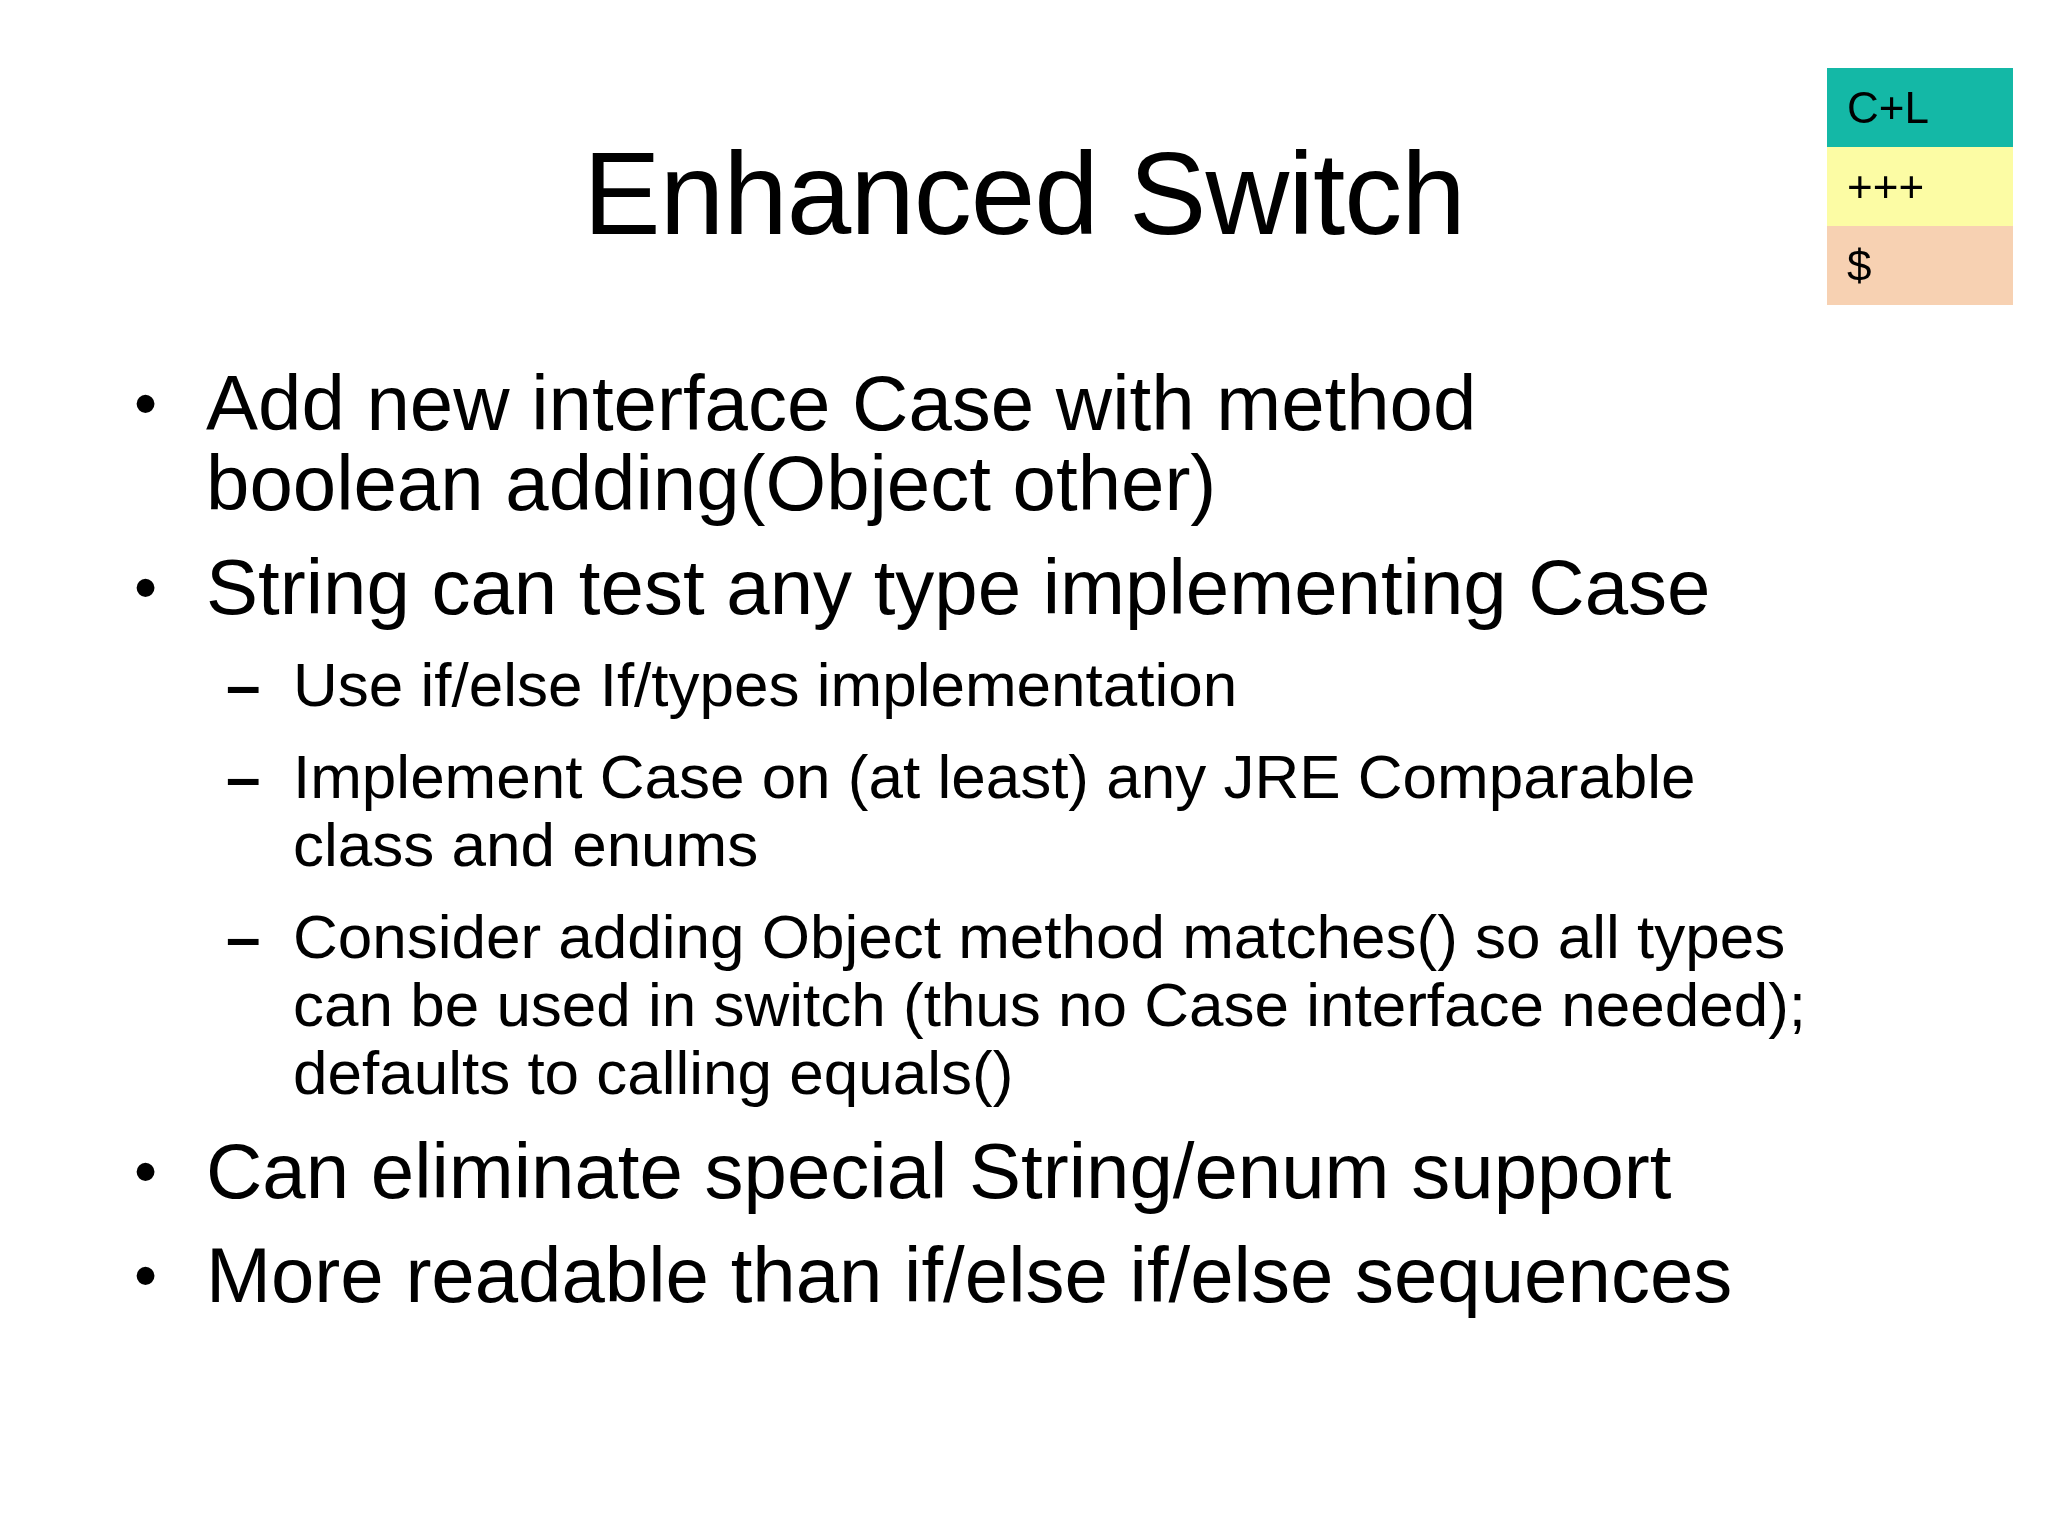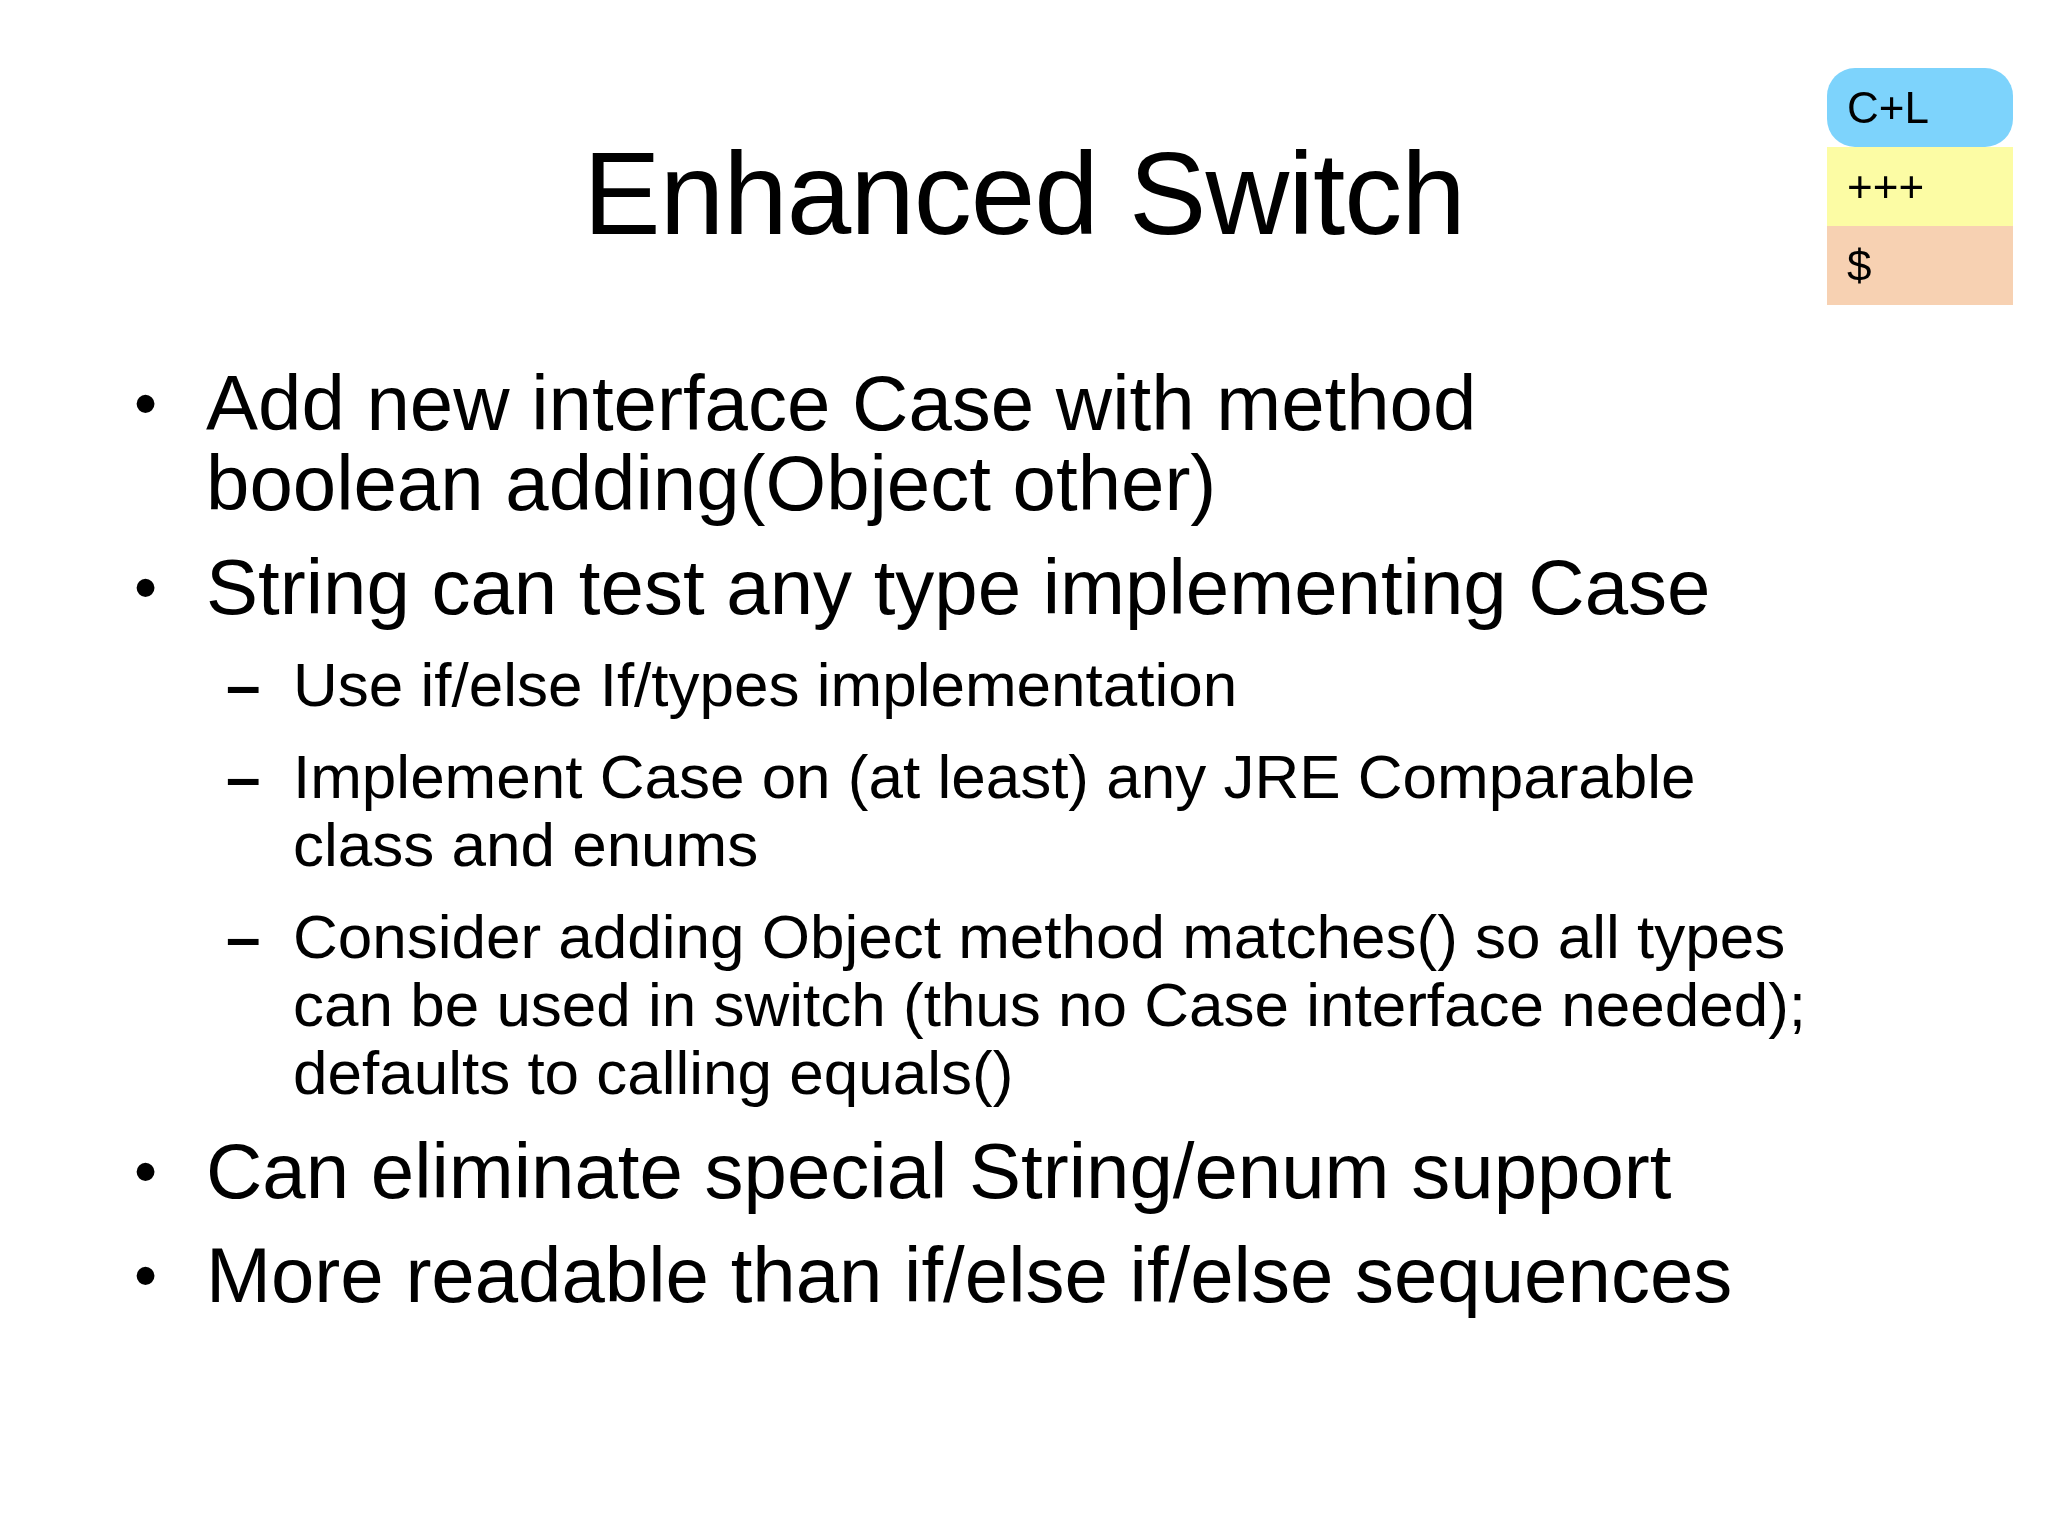--- a/index.html
+++ b/index.html
@@ -95,21 +95,21 @@
   .line {
     white-space: nowrap;
   }
 </style>
 </head>
 <body>
 
 <div class="slide" style="background: rgb(255, 255, 255); color: rgb(0, 0, 0);">
 
   <div class="legend">
-    <div class="legend-cell" style="background: #7dd3fc; border-radius: 28px;">
+    <div class="legend-cell" style="background: #14b8a6;">
       <span>C+L</span>
     </div>
     <div class="legend-cell" style="background: rgb(252, 252, 164);">
       <span>+++</span>
     </div>
     <div class="legend-cell" style="background: rgb(247, 209, 178);">
       <span>$</span>
     </div>
   </div>
 

